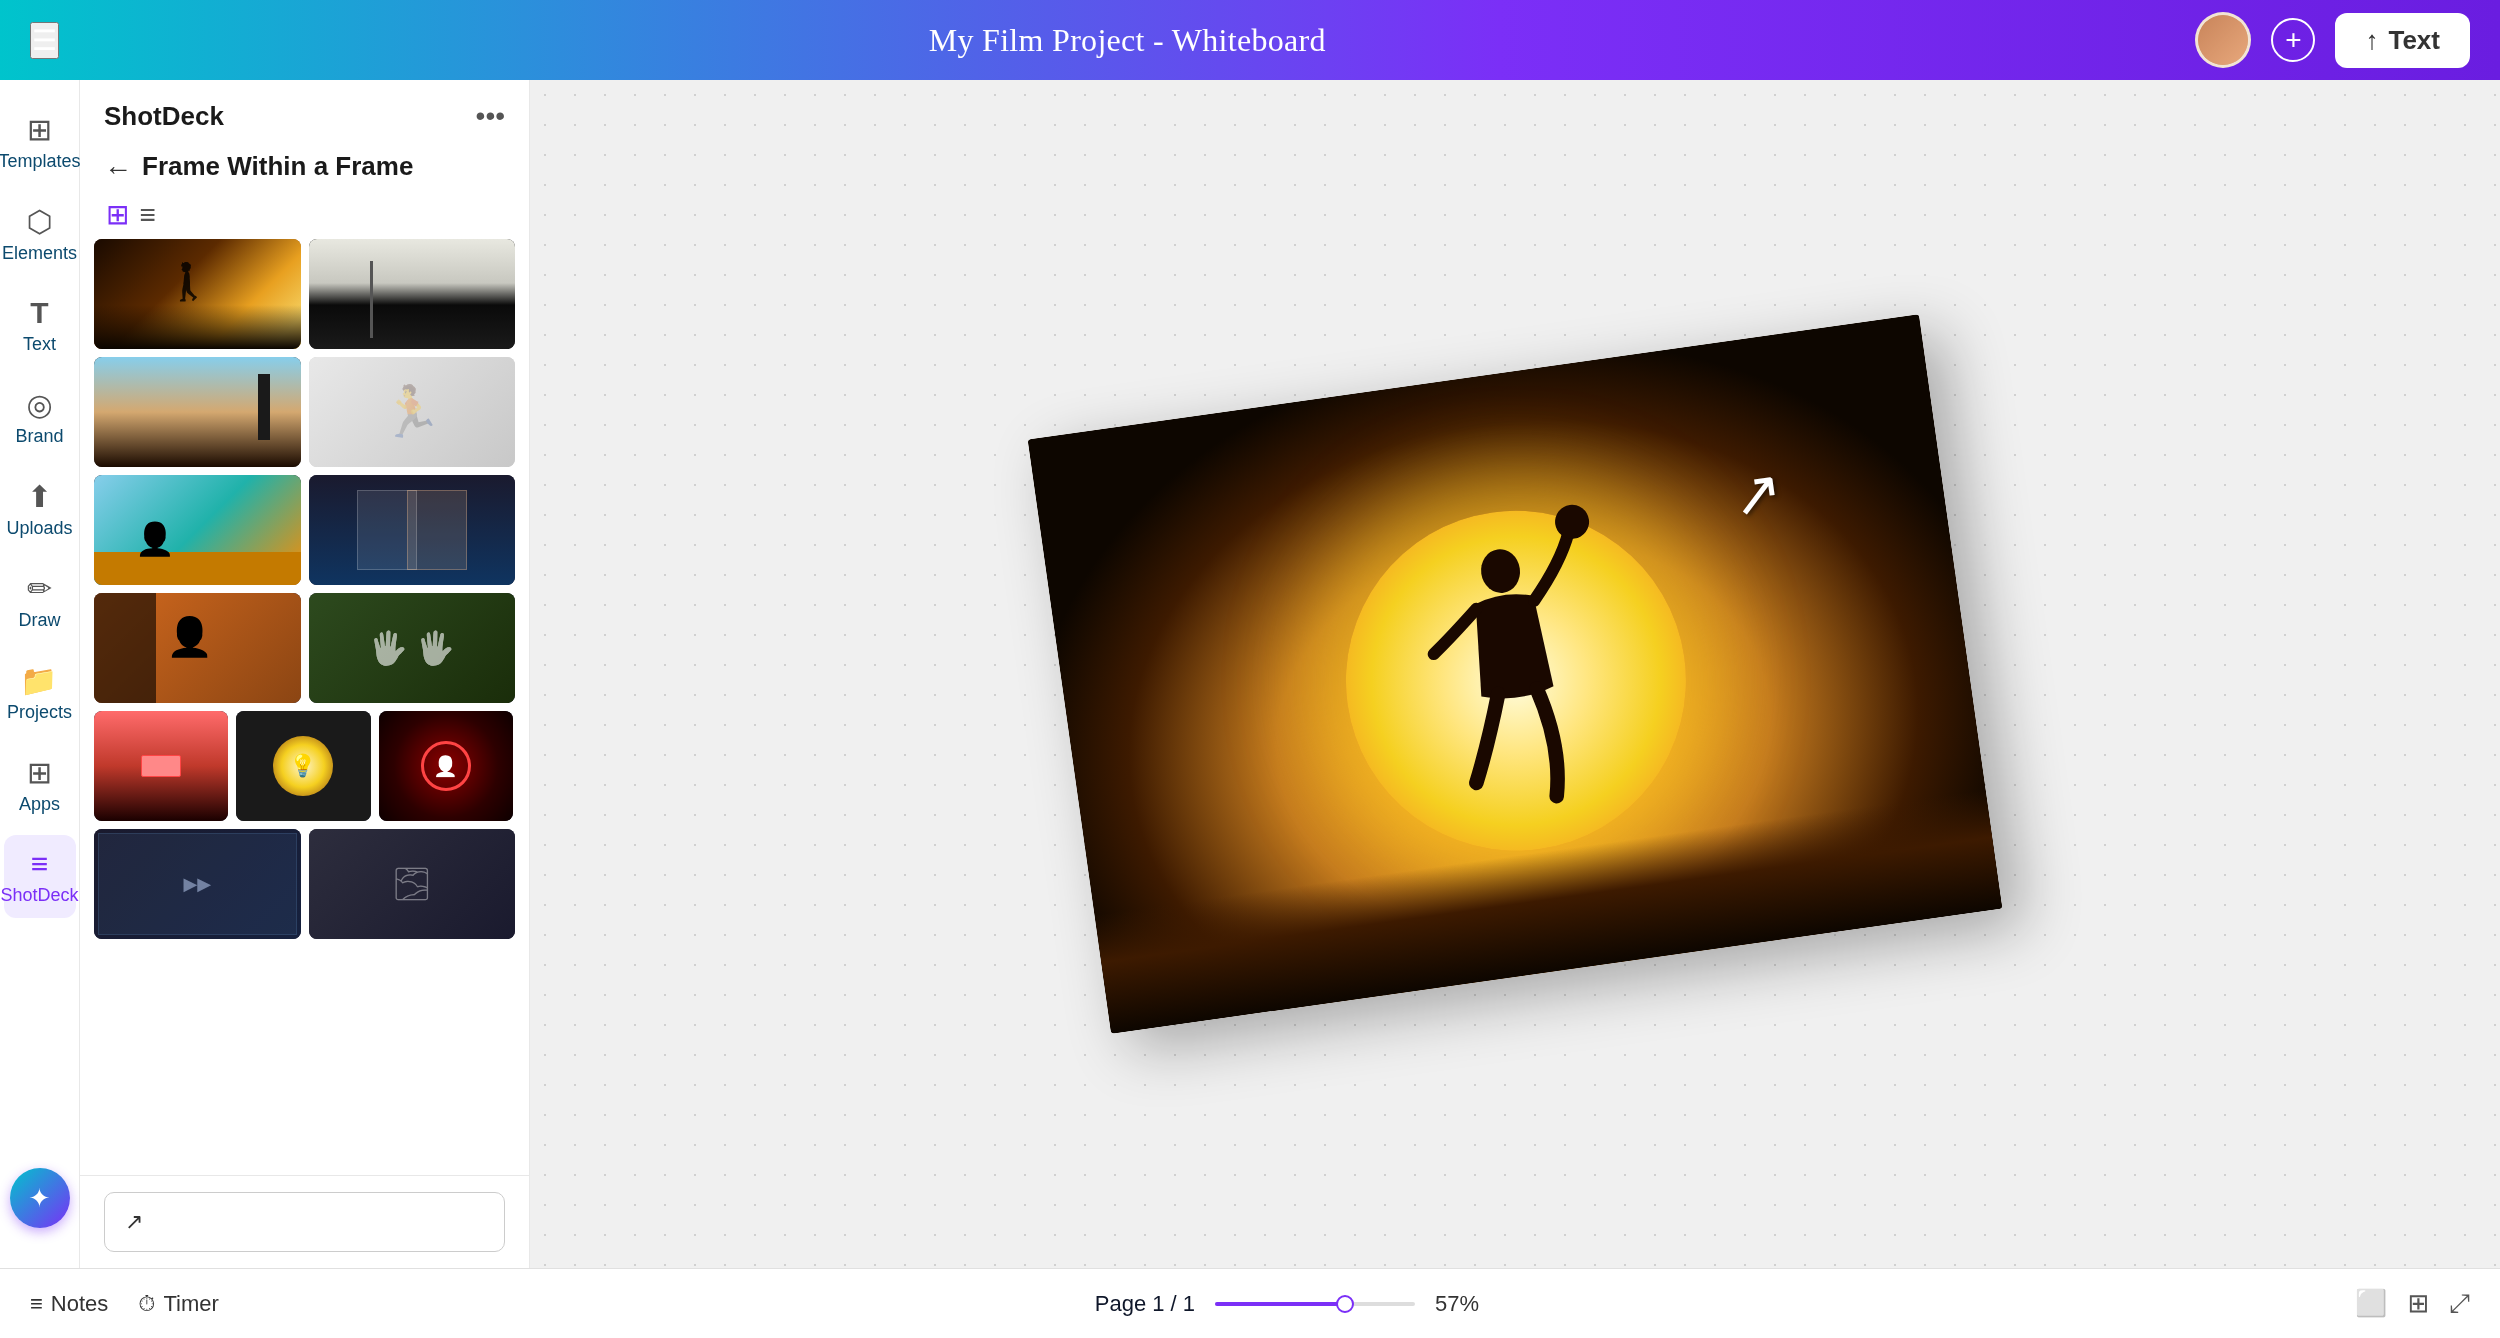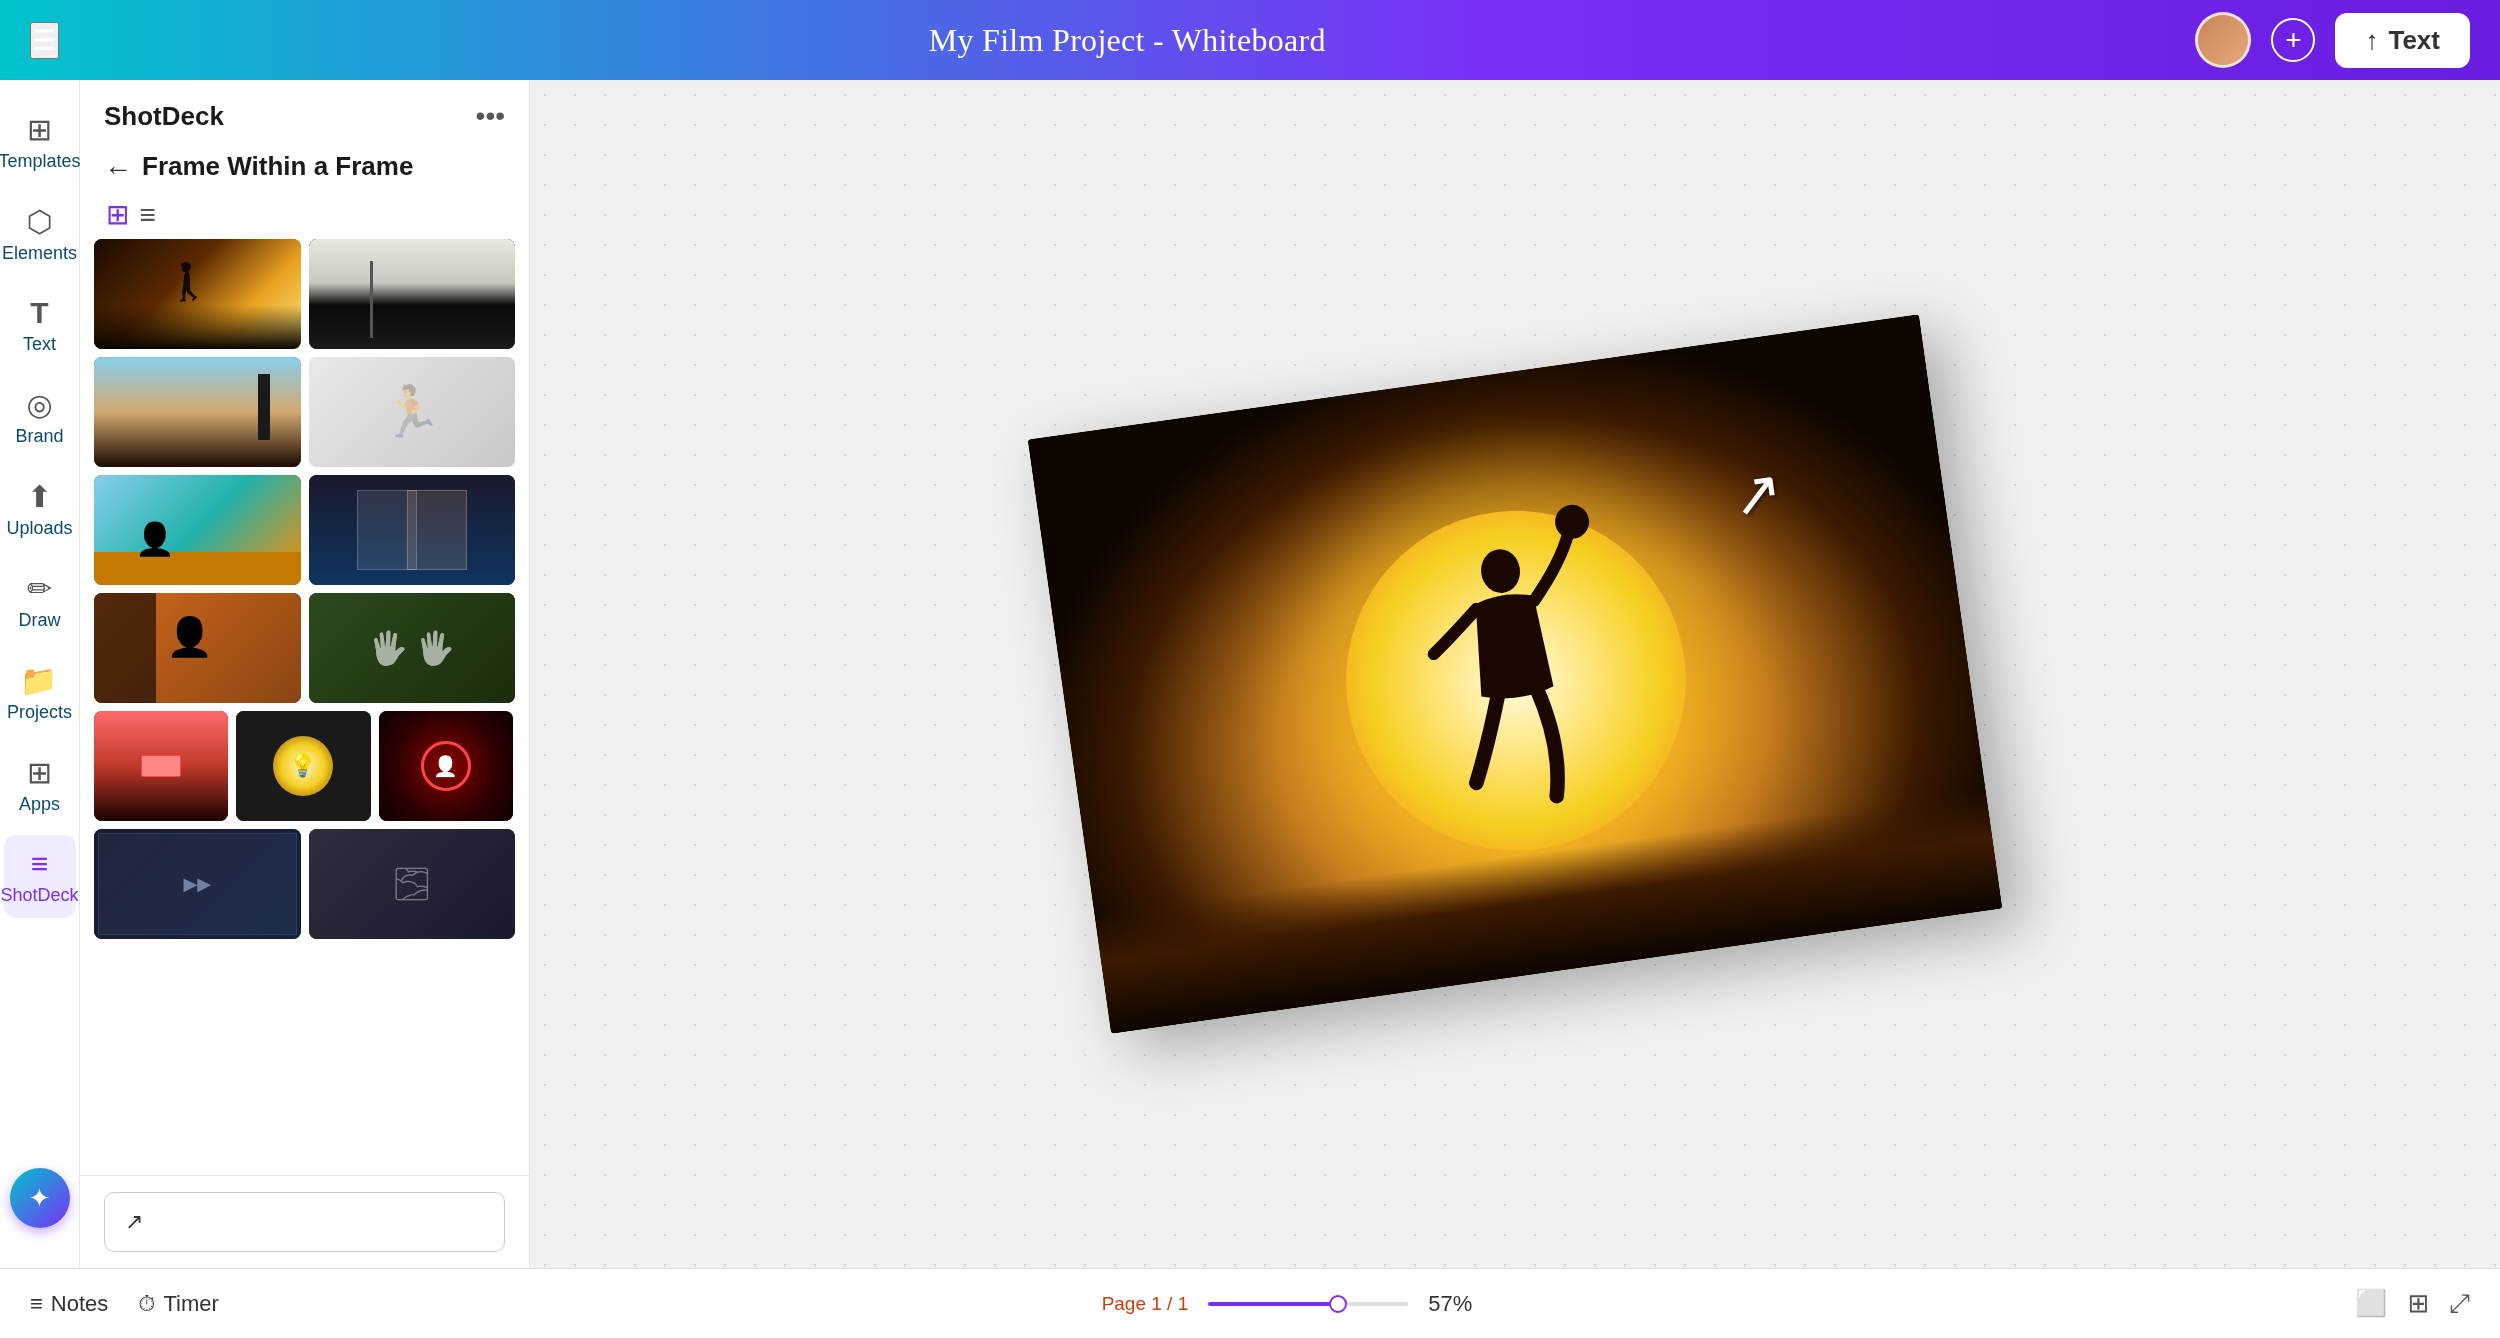--- a/index.html
+++ b/index.html
@@ -233,21 +233,21 @@
       border-top: 1px solid #e0e0e0;
       display: flex;
       align-items: center;
       justify-content: space-between;
       padding: 0 30px;
       flex-shrink: 0;
     }
     .bottom-left { display: flex; align-items: center; gap: 30px; }
     .bottom-btn { background: none; border: none; font-size: 22px; cursor: pointer; color: #333; display: flex; align-items: center; gap: 8px; }
     .bottom-center { display: flex; align-items: center; gap: 20px; }
-    .page-info { font-size: 19px; color: #c2410c; }
+    .page-info { font-size: 22px; color: #0f172a; }
     .slider-track { width: 200px; height: 4px; background: #ddd; border-radius: 2px; position: relative; }
     .slider-fill { width: 65%; height: 100%; background: #7b2ff7; border-radius: 2px; }
     .slider-thumb { width: 18px; height: 18px; border-radius: 50%; background: white; border: 2px solid #7b2ff7; position: absolute; top: -7px; left: calc(65% - 9px); }
     .zoom-level { font-size: 22px; color: #333; }
     .bottom-right { display: flex; align-items: center; gap: 20px; }
     .bottom-icon-btn { background: none; border: none; font-size: 26px; cursor: pointer; color: #555; }
   </style>
 </head>
 <body>
 

